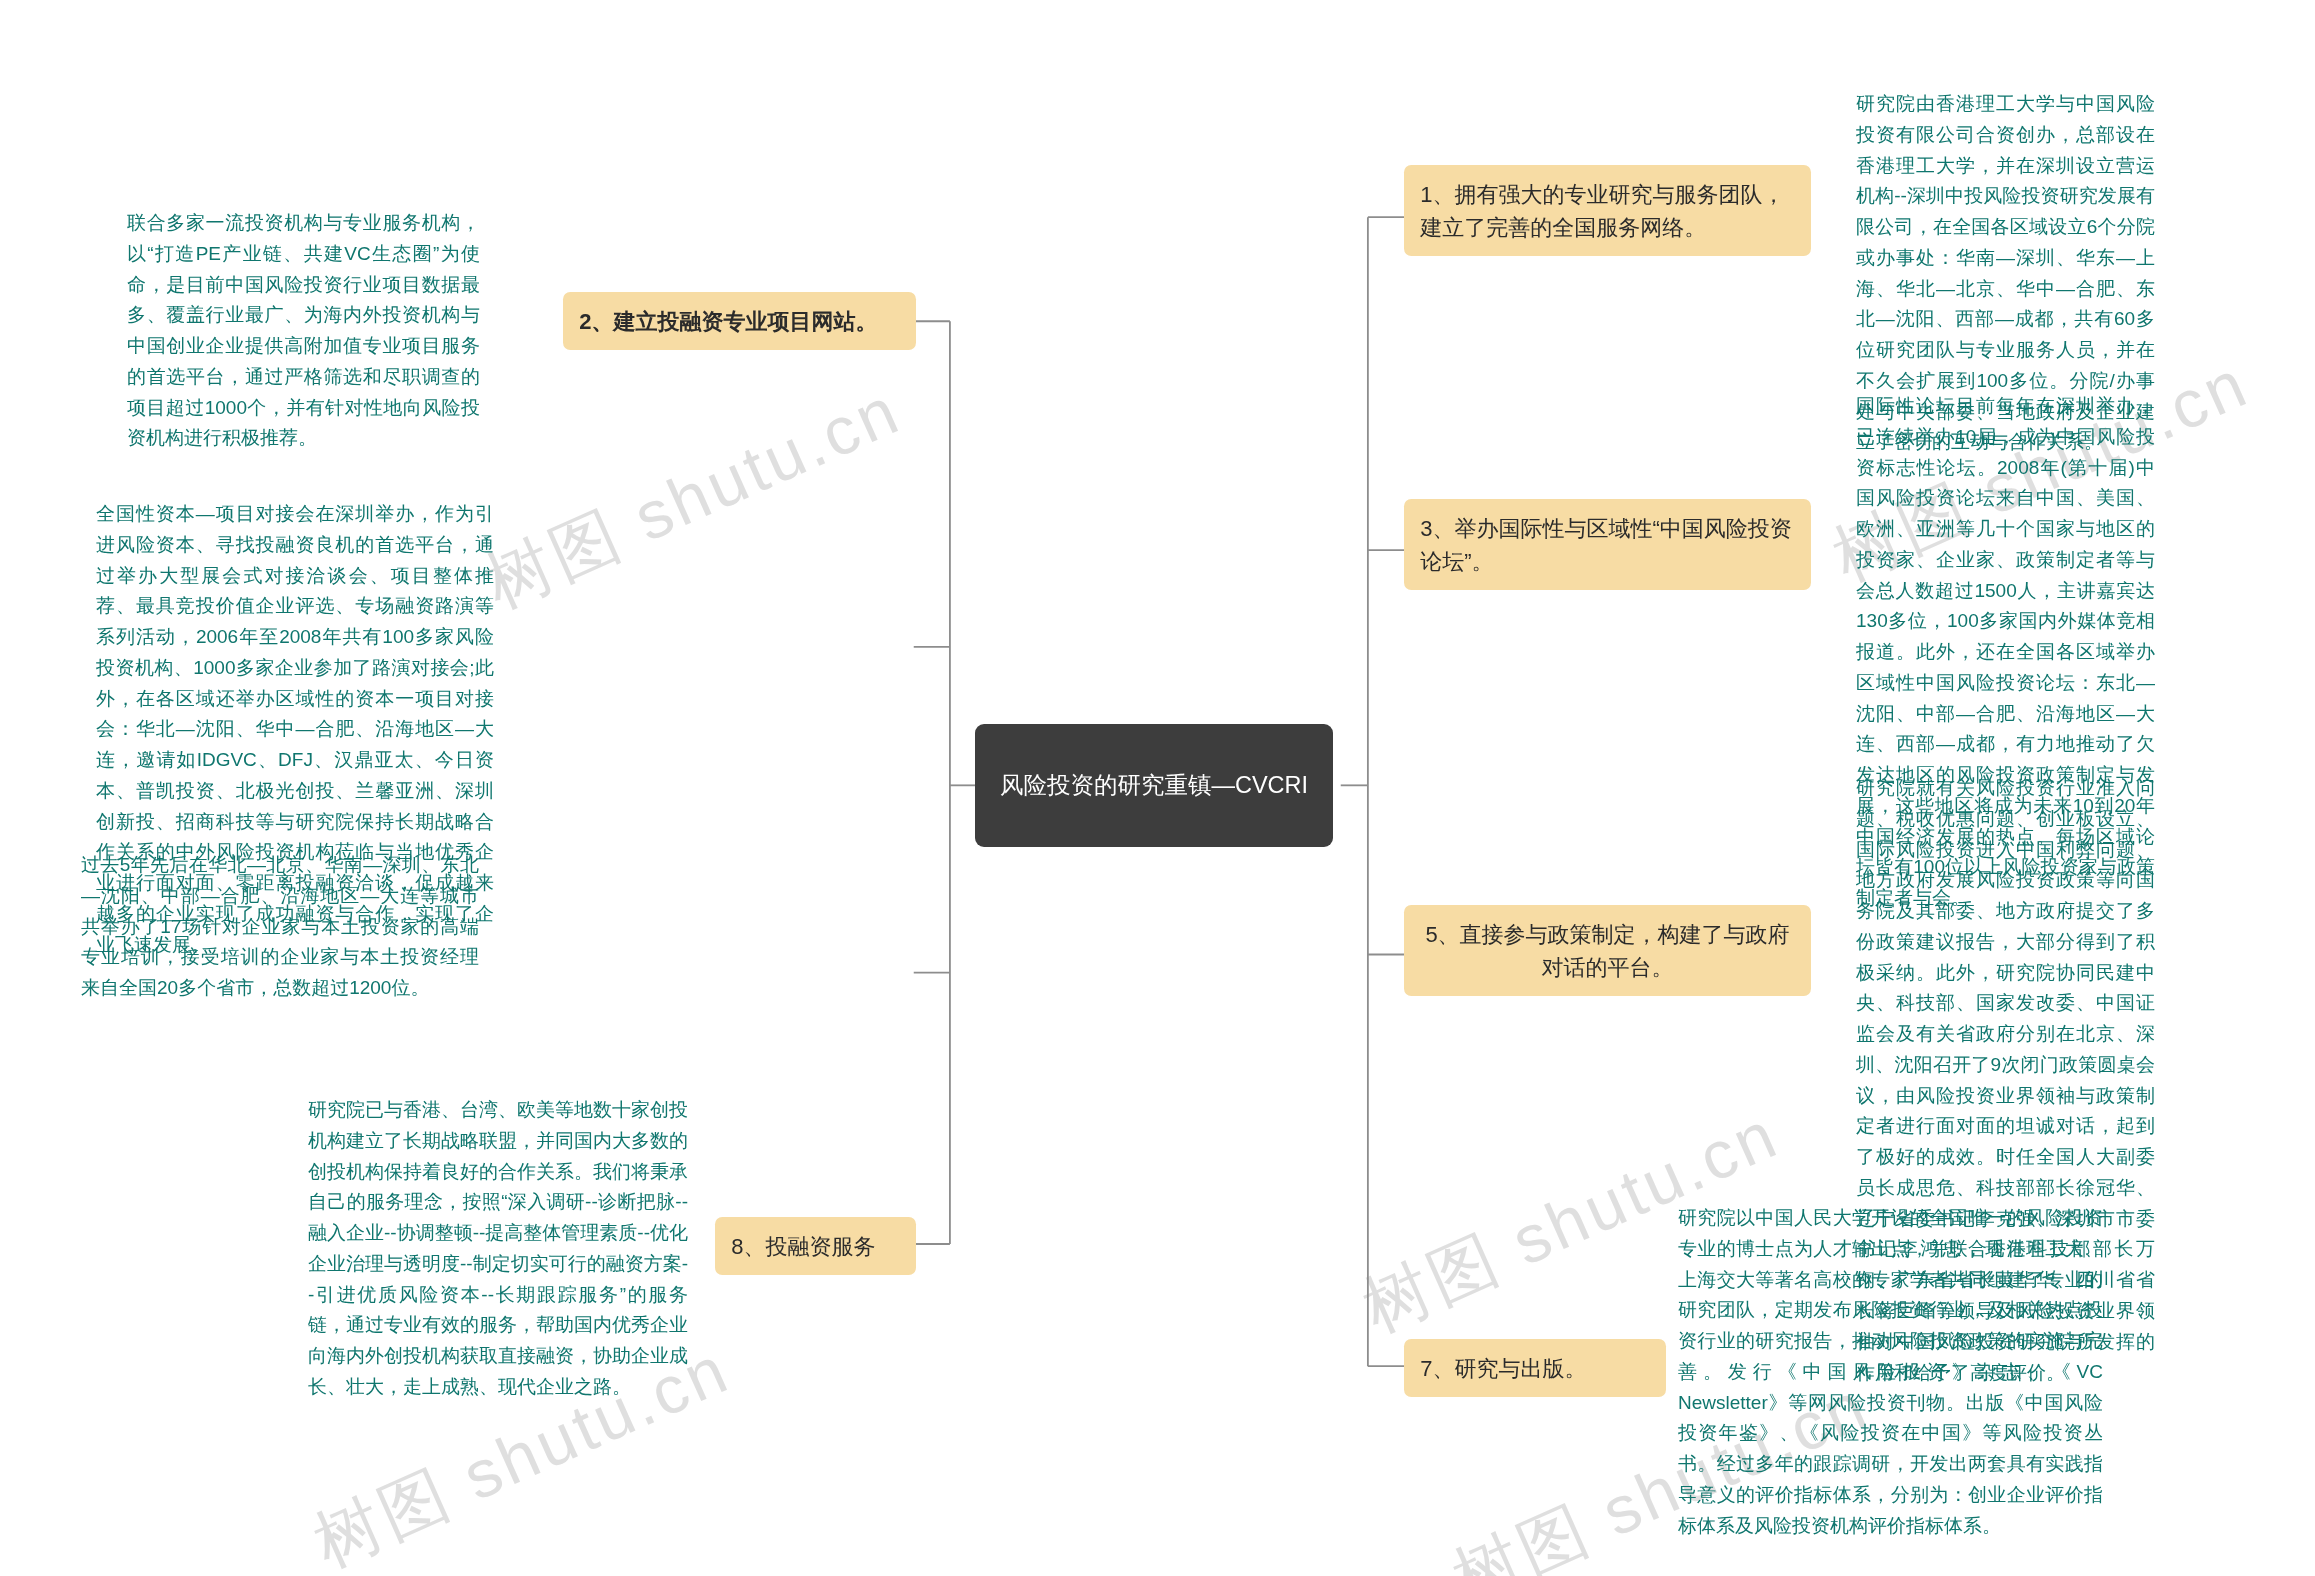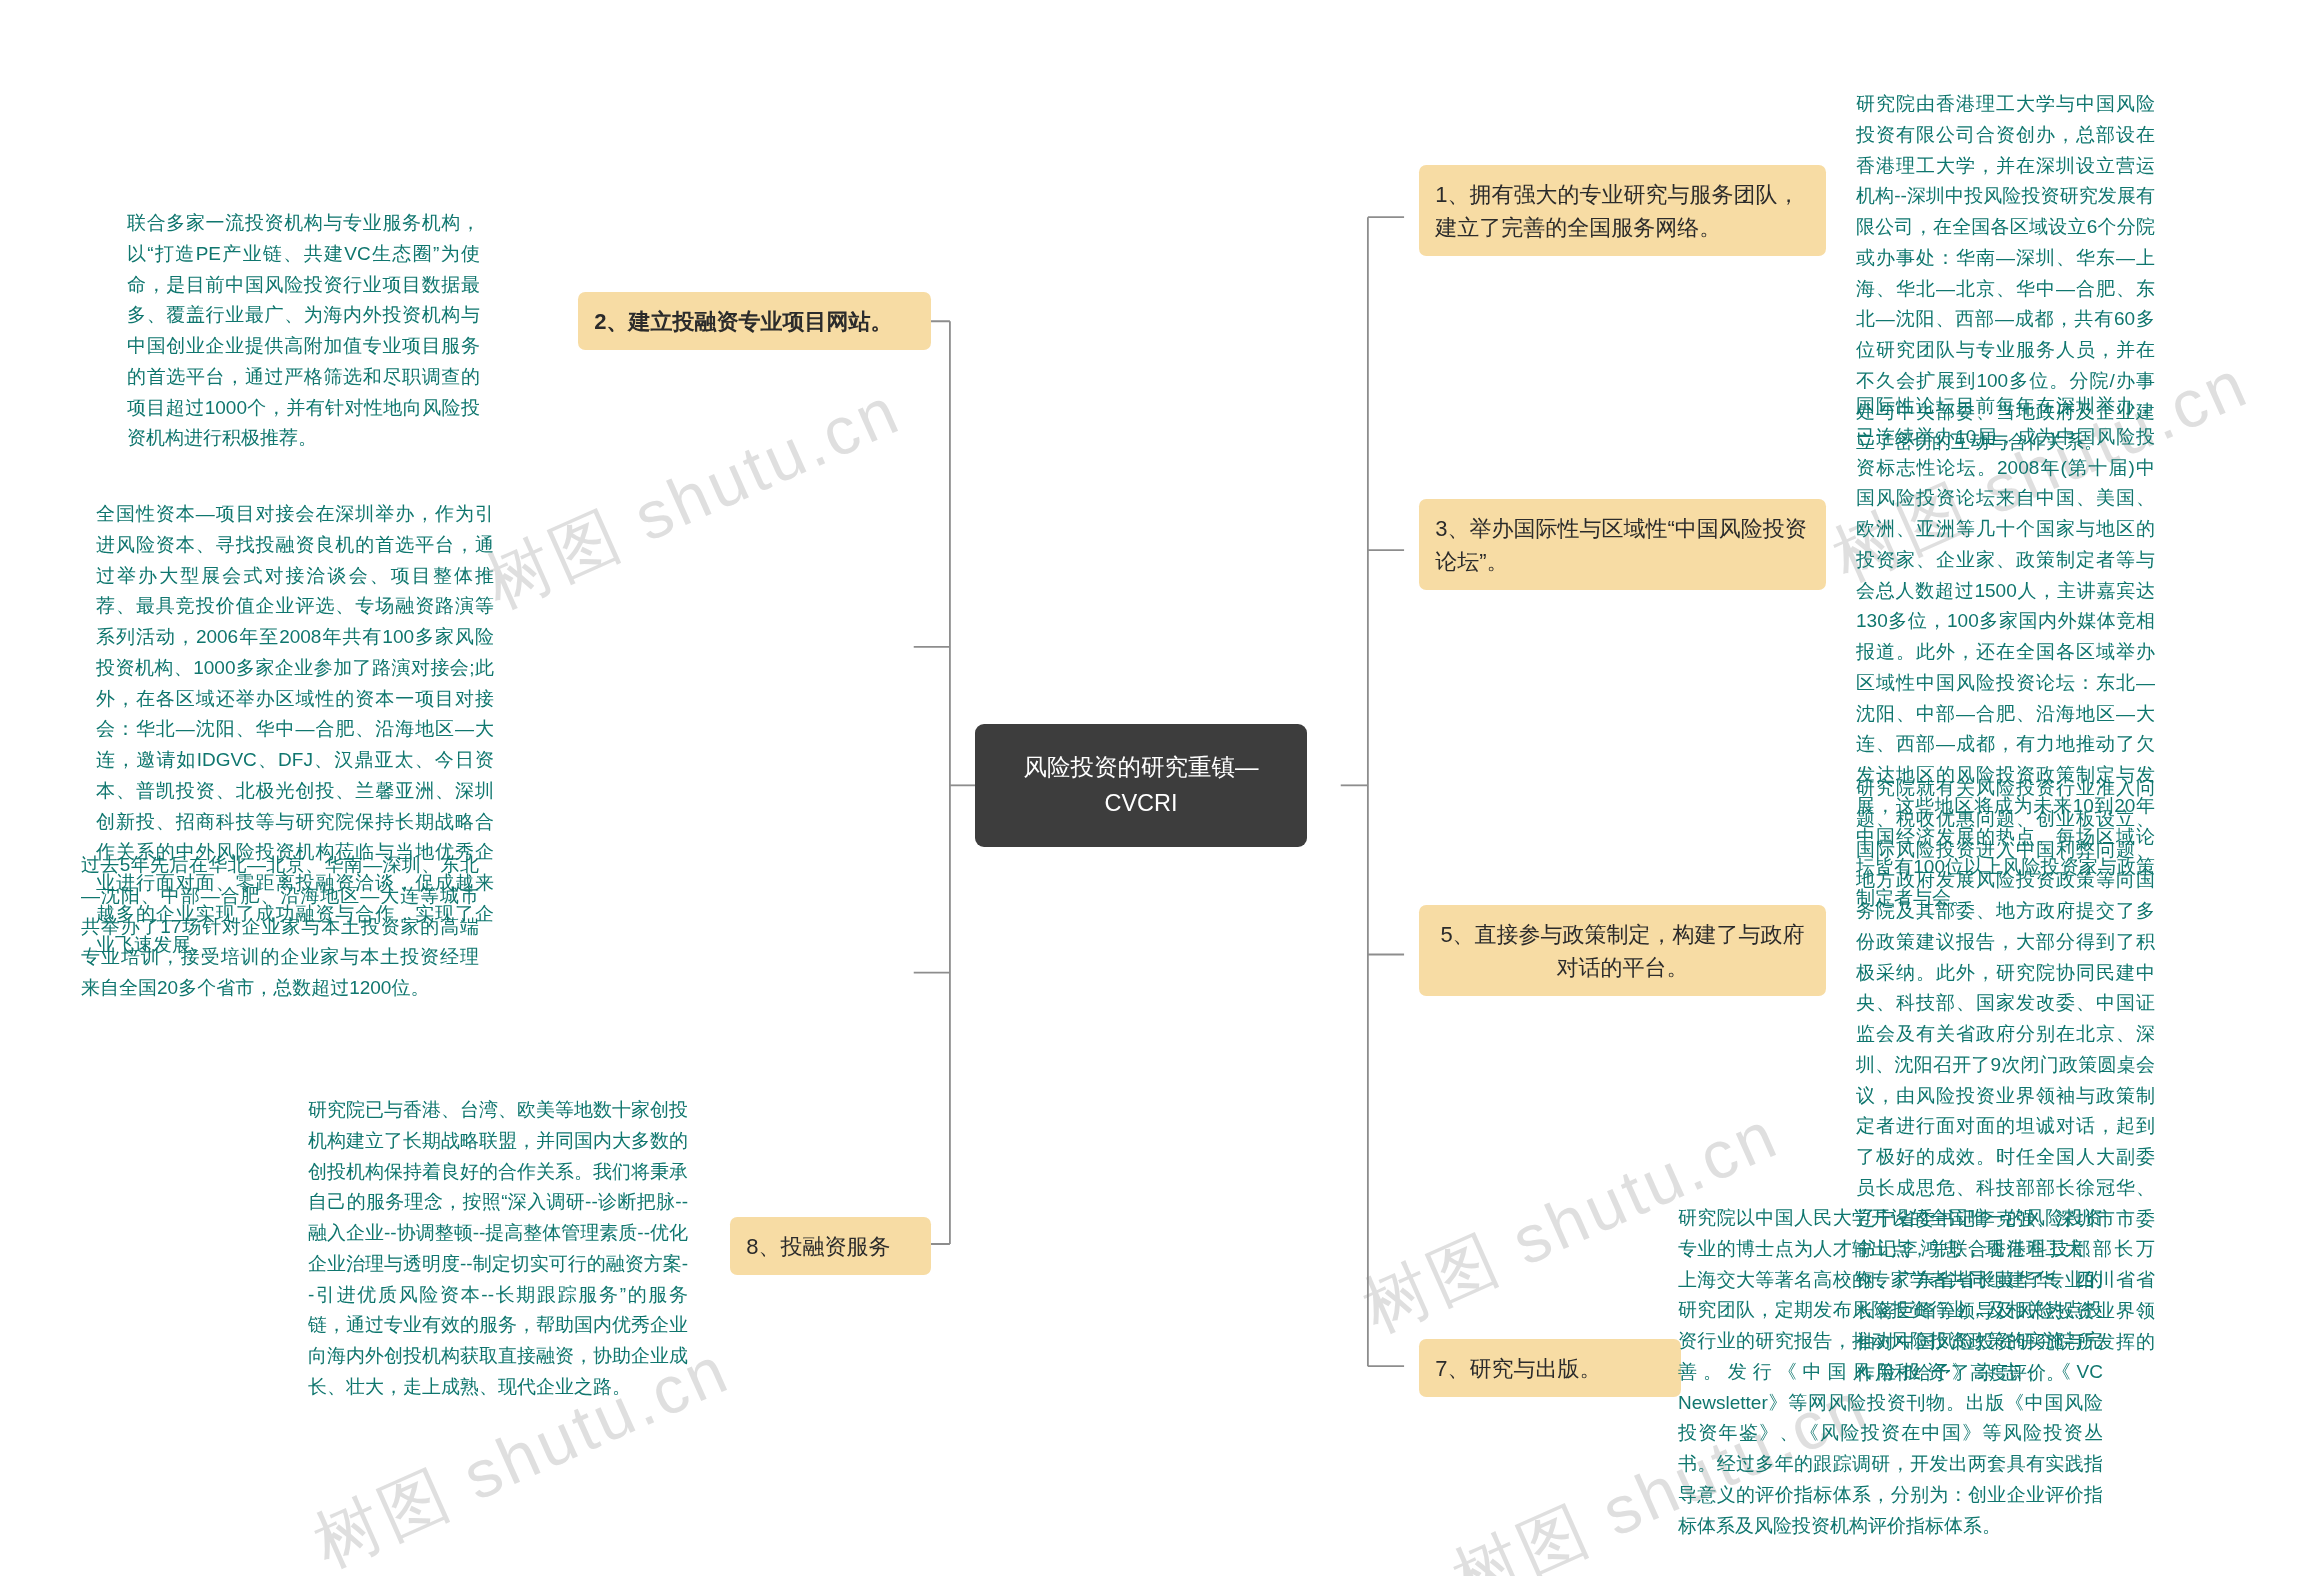--- a/index.html
+++ b/index.html
@@ -24,21 +24,20 @@
   }
   .node {
     position: absolute;
     background: #f7dca4;
     color: #2b2b2b;
     font-size: 22px;
     line-height: 1.5;
     padding: 12.7px 16.3px;
     border-radius: 7.2px;
     white-space: pre-wrap;
-    margin-left: 15px;
   }
   .center-node {
     position: absolute;
     background: #3d3d3d;
     color: #ffffff;
     font-size: 23.5px;
     line-height: 1.5;
     padding: 23.5px 20px;
     border-radius: 9px;
     text-align: center;
@@ -91,21 +90,21 @@
       <path d="M1482,868 L1512,868"></path>
       <path d="M1512,240 L1512,1510"></path>
 
       <path d="M1512,240 L1552,240"></path>
       <path d="M1512,608 L1552,608"></path>
       <path d="M1512,1055 L1552,1055"></path>
       <path d="M1512,1510 L1552,1510"></path>
     </g>
   </svg>
 
-  <div class="center-node" style="left:975px; top:724px; width:332px; height:123px;">风险投资的研究重镇—CVCRI</div>
+  <div class="center-node" style="left:975px; top:724px; width:358px; height:123px;">风险投资的研究重镇—CVCRI</div>
 
   <div class="node" style="left:563px; top:292px; width:353px;font-weight:bold;">2、建立投融资专业项目网站。</div>
 
 
 
   <div class="node" style="left:715px; top:1217px; width:201px;">8、投融资服务</div>
 
   <div class="node" style="left:1404px; top:165px; width:407px;">1、拥有强大的专业研究与服务团队，建立了完善的全国服务网络。</div>
 
   <div class="node" style="left:1404px; top:499px; width:407px;">3、举办国际性与区域性“中国风险投资论坛”。</div>

